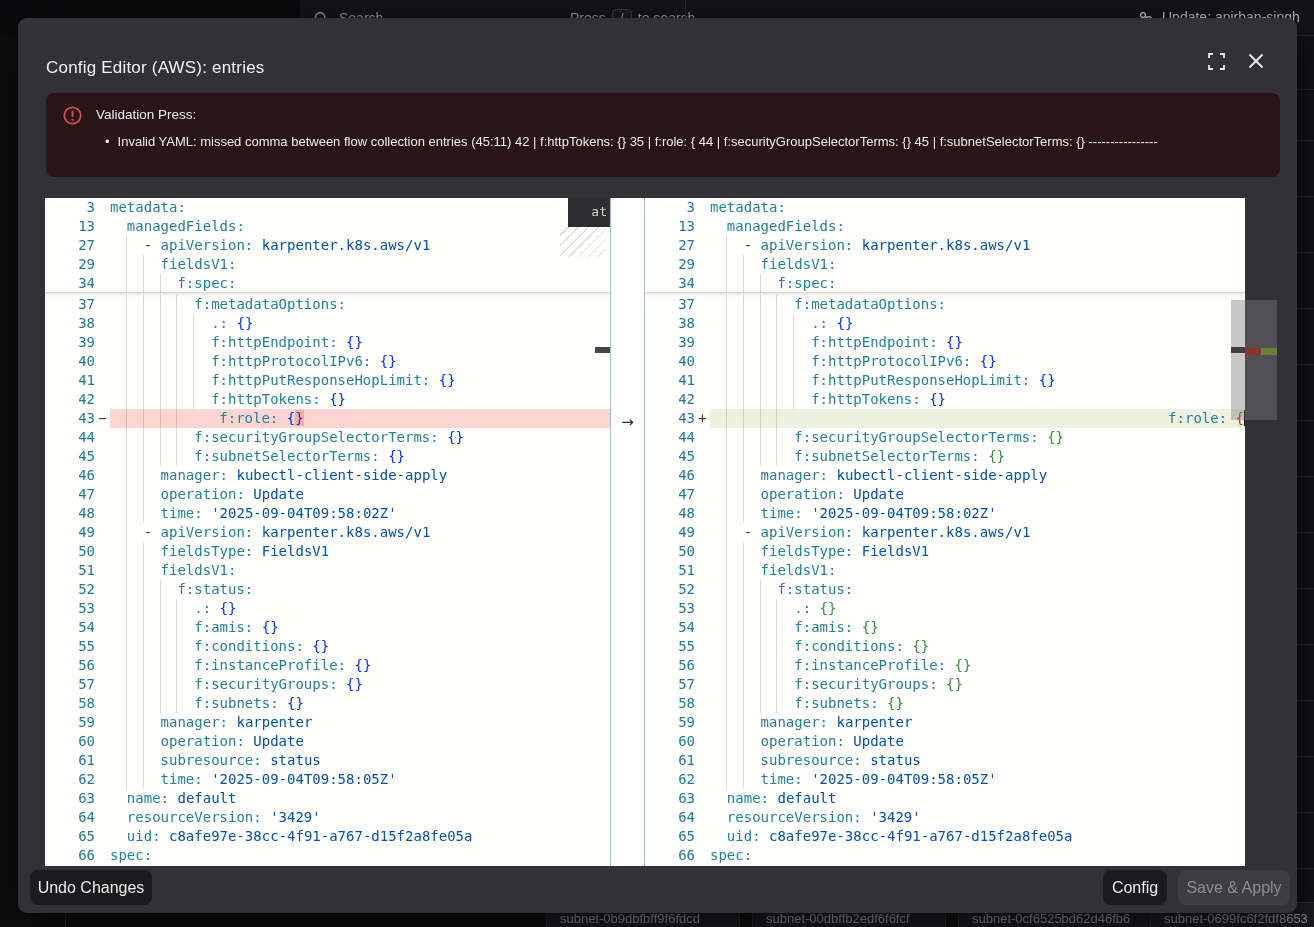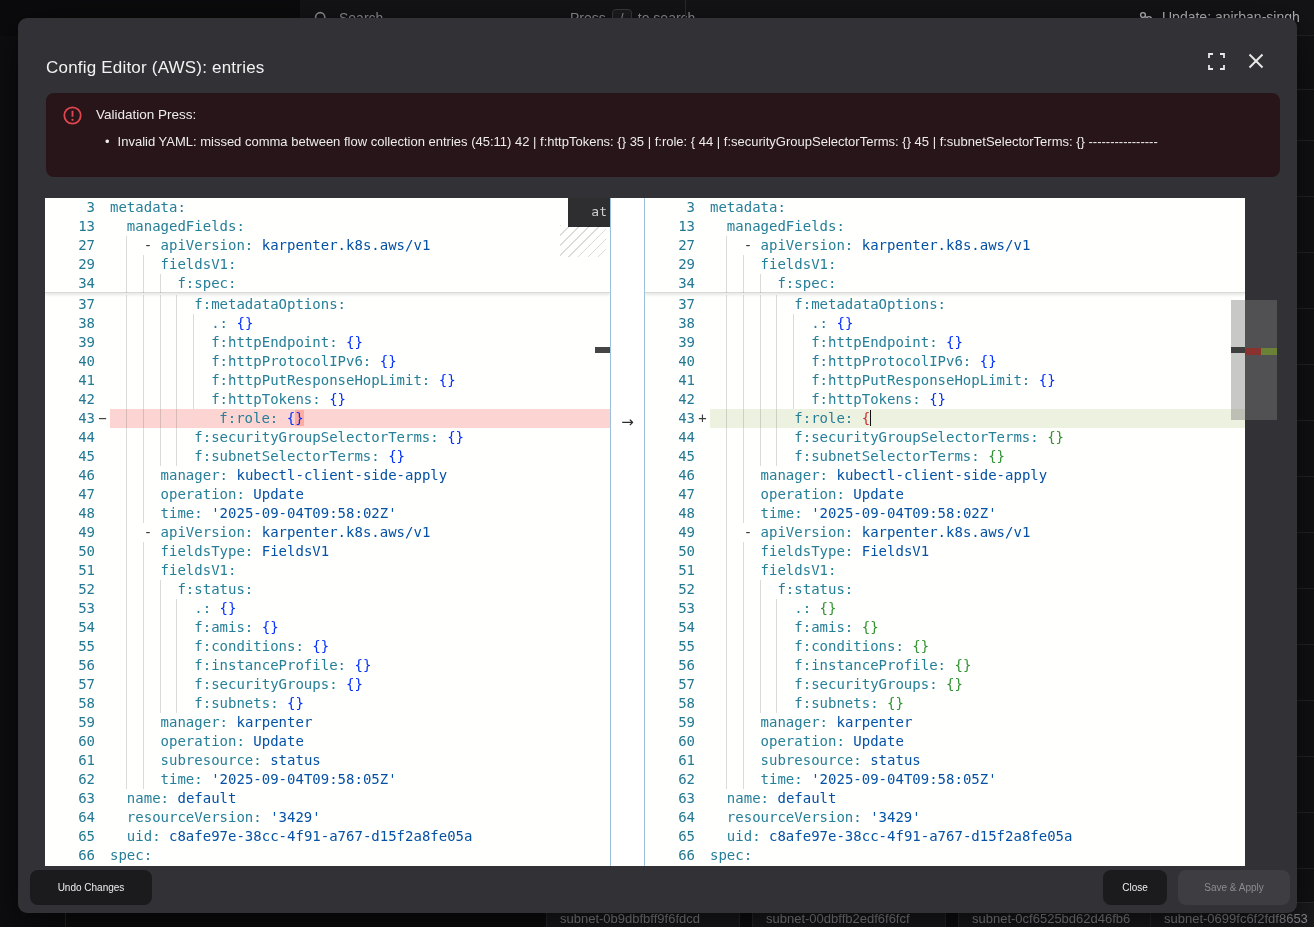--- a/index.html
+++ b/index.html
@@ -51,21 +51,21 @@
   .lines  { position:absolute; left:0; top:97px; right:0; }
 
   .row { display:flex; height:19px; line-height:19px; white-space:pre; }
   .ln   { width:50px; text-align:right; color:#237893; flex:none; }
   .sign { width:15px; text-align:center; color:#3c3c3c; flex:none; }
   .code { flex:1; position:relative; color:#201f1e; }
   .code .txt { position:relative; z-index:1; }
   .guides { position:absolute; left:0; top:0; bottom:0; z-index:0;
     background:repeating-linear-gradient(90deg, transparent 0, transparent calc(2ch - 1px), rgba(90,90,90,.22) calc(2ch - 1px), rgba(90,90,90,.22) 2ch); }
   .row.del .code { background:#fcd4d1;padding-left:25px; }
-  .row.ins .code { background:#edf1df; }
+  .row.ins .code { background:#edf1df;text-align:right; }
   .chardel { background:#fdaba3; }
   .k { color:#267f99; } .v { color:#0451a5; } .dash { color:#383838; }
   .b-blue { color:#0431fa; } .b-green { color:#319331; } .b-red { color:#cd3131; }
   .cursor { display:inline-block; width:0; height:16px; border-left:1.6px solid #111; vertical-align:-3px; }
 
   .overflow-chip { position:absolute; right:0; top:0; width:42px; height:29px; background:#2e2e31; color:#cfcfcf;
                    font-size:13px; line-height:28px; text-align:right; padding-right:3px; z-index:6; }
   .hatch { position:absolute; right:4px; top:27px; width:46px; height:32px; z-index:6;
     background:repeating-linear-gradient(135deg, rgba(0,0,0,.14) 0 1px, transparent 1px 7px); }
   .sb-dash-left { position:absolute; right:0; top:149px; width:15px; height:6px; background:#454545; z-index:7; }
@@ -73,21 +73,21 @@
   .vscroll { position:absolute; right:0; top:0; width:14px; height:668px; z-index:7; }
   .vthumb  { position:absolute; left:0; right:0; top:102px; height:120px; background:rgba(110,110,110,.38); }
   .vdash   { position:absolute; left:0; right:0; top:149px; height:6px; background:#3e3e3e; }
 
   .overview { position:absolute; left:1200px; top:0; width:32px; height:668px; }
   .ov-slider { position:absolute; left:0; right:0; top:102px; height:120px; background:rgba(130,130,130,.40); }
   .ov-red   { position:absolute; left:0; width:16px; top:150px; height:7px; background:#8a3230; }
   .ov-green { position:absolute; left:16px; width:16px; top:150px; height:7px; background:#6c8138; }
 
   
-  .btn { position:absolute; top:852px; height:35px; border:none; border-radius:8px; font-size:10px;
+  .btn { position:absolute; top:852px; height:35px; border:none; border-radius:8px; font-size:16px;
          font-family:"Liberation Sans",sans-serif; cursor:pointer; }
   .btn-undo { left:12px; width:122px; background:#1b1b1e; color:#ededee; }
   .btn-close { left:1085px; width:64px; background:#1b1b1e; color:#ededee; }
   .btn-save { left:1160px; width:112px; background:#3e3e42; color:#8c8c90; cursor:default; }
 
   svg { display:block; }
 </style>
 </head>
 <body>
 
@@ -267,15 +267,15 @@
     </div>
 
     <div class="overview">
       <div class="ov-slider"></div>
       <div class="ov-red"></div>
       <div class="ov-green"></div>
     </div>
   </div>
 
   <button class="btn btn-undo">Undo Changes</button>
-  <button class="btn btn-close">Close</button>
+  <button class="btn btn-close">Config</button>
   <button class="btn btn-save" disabled="">Save &amp; Apply</button>
 </div>
 
 </body></html>

